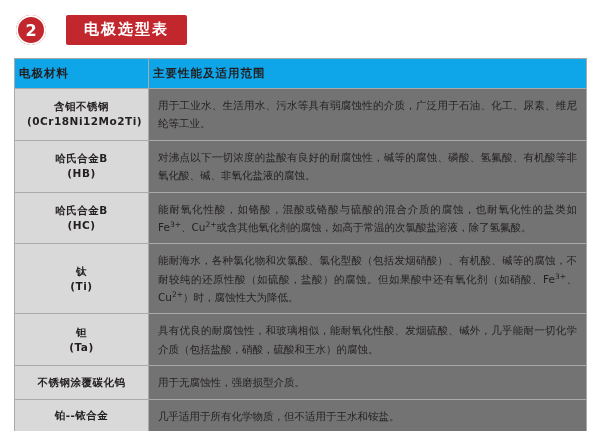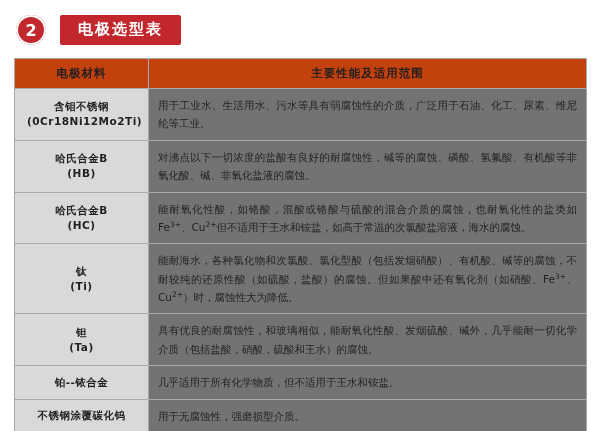--- a/index.html
+++ b/index.html
@@ -37,21 +37,21 @@
     font-size: 16px;
     font-weight: bold;
     display: flex;
     align-items: center;
     justify-content: center;
     box-shadow: 0 0 0 2px #ffffff inset;
     margin-left: 2px;
     flex: 0 0 auto;
   }
   .title-bar {
-    margin-left: 14px;
+    margin-left: 20px;
     background: #c1272d;
     color: #ffffff;
     font-size: 15px;
     font-weight: bold;
     letter-spacing: 2px;
     padding: 6px 18px 7px 18px;
     border-radius: 2px;
     line-height: 1.1;
   }
   
@@ -59,24 +59,24 @@
     width: 572px;
     border-collapse: collapse;
     table-layout: fixed;
     font-size: 10.5px;
   }
   table.spec th, table.spec td {
     border: 1px solid #a9a9a9;
     vertical-align: middle;
   }
   thead th {
-    background: #c2410c;
+    background: #0ea5e9;
     font-size: 11.5px;
     font-weight: bold;
-    text-align: center;
+    text-align: left;
     padding: 7px 4px;
     letter-spacing: 1px;
   }
   col.c-mat { width: 134px; }
   col.c-desc { width: 438px; }
 
   td.mat {
     background: #d9d9d9;
     text-align: center;
     font-weight: bold;
@@ -139,21 +139,21 @@
         </td>
         <td class="desc">对沸点以下一切浓度的盐酸有良好的耐腐蚀性，碱等的腐蚀、磷酸、氢氟酸、有机酸等非氧化酸、碱、非氧化盐液的腐蚀。</td>
       </tr>
 
       <tr>
         <td class="mat">
           <span class="sub">哈氏合金B</span>
           <span class="sub">(HC)</span>
         </td>
         <td class="desc">
-          <span>能耐氧化性酸，如铬酸，混酸或铬酸与硫酸的混合介质的腐蚀，也耐氧化性的盐类如Fe</span><sup>3+</sup><span>、Cu</span><sup>2+</sup><span>但不适用于王水和铵盐，如高于常温的次氯酸盐溶液，海水的腐蚀。</span>
+          <span>能耐氧化性酸，如铬酸，混酸或铬酸与硫酸的混合介质的腐蚀，也耐氧化性的盐类如Fe</span><sup>3+</sup><span>、Cu</span><sup>2+</sup><span>或含其他氧化剂的腐蚀，如高于常温的次氯酸盐溶液，除了氢氟酸。</span>
         </td>
       </tr>
 
       <tr>
         <td class="mat">
           <span class="sub">钛</span>
           <span class="sub">(Ti)</span>
         </td>
         <td class="desc">
           <span>能耐海水，各种氯化物和次氯酸、氯化型酸（包括发烟硝酸）、有机酸、碱等的腐蚀，不耐较纯的还原性酸（如硫酸，盐酸）的腐蚀。但如果酸中还有氧化剂（如硝酸、Fe</span><sup>3+</sup><span>、Cu</span><sup>2+</sup><span>）时，腐蚀性大为降低。</span>
@@ -163,27 +163,27 @@
       <tr>
         <td class="mat">
           <span class="sub">钽</span>
           <span class="sub">(Ta)</span>
         </td>
         <td class="desc">具有优良的耐腐蚀性，和玻璃相似，能耐氧化性酸、发烟硫酸、碱外，几乎能耐一切化学介质（包括盐酸，硝酸，硫酸和王水）的腐蚀。</td>
       </tr>
 
       <tr>
         <td class="mat">
-          <span class="sub">铂--铱合金</span>
+          <span class="sub">不锈钢涂覆碳化钨</span>
         </td>
-        <td class="desc">几乎适用于所有化学物质，但不适用于王水和铵盐。</td>
+        <td class="desc">用于无腐蚀性，强磨损型介质。</td>
       </tr>
 
       <tr>
         <td class="mat">
-          <span class="sub">不锈钢涂覆碳化钨</span>
+          <span class="sub">铂--铱合金</span>
         </td>
-        <td class="desc">用于无腐蚀性，强磨损型介质。</td>
+        <td class="desc">几乎适用于所有化学物质，但不适用于王水和铵盐。</td>
       </tr>
     </tbody>
   </table>
 
 </div>
 
 </body></html>

